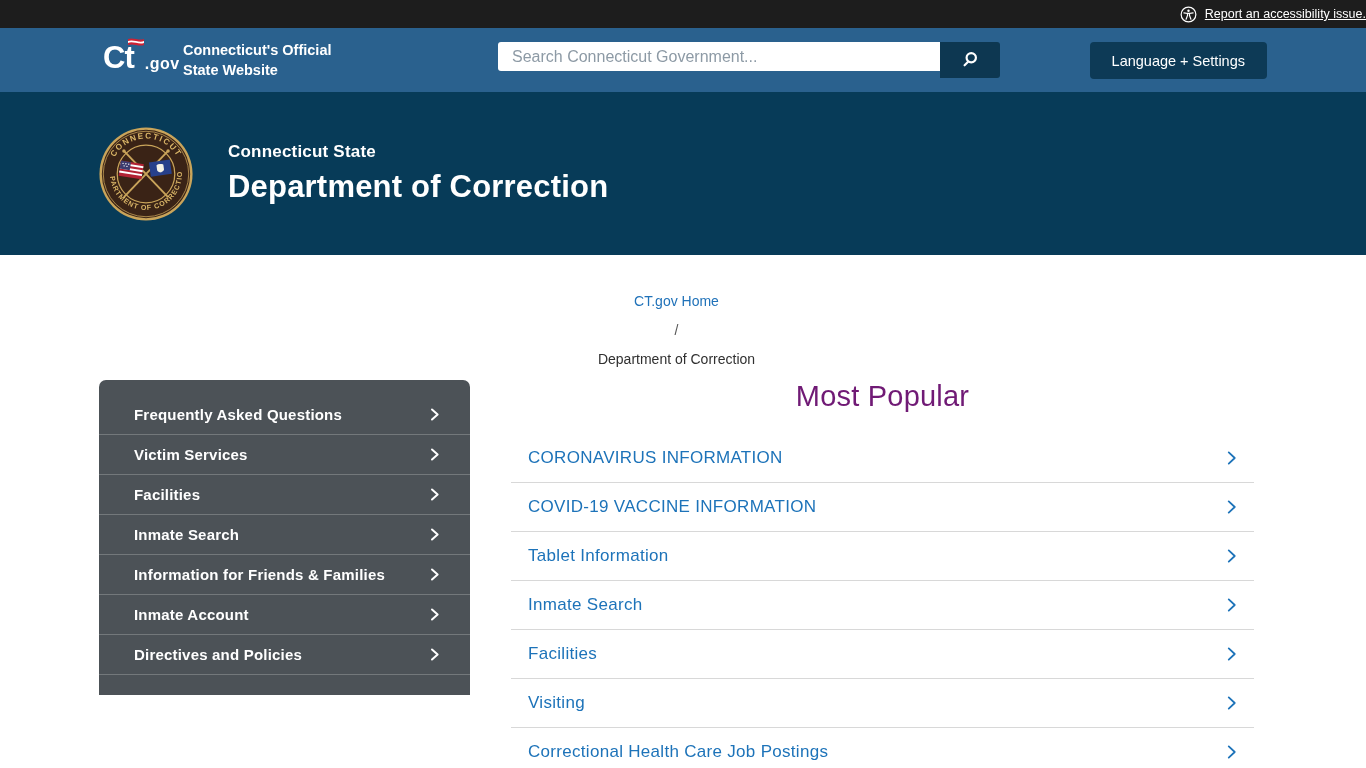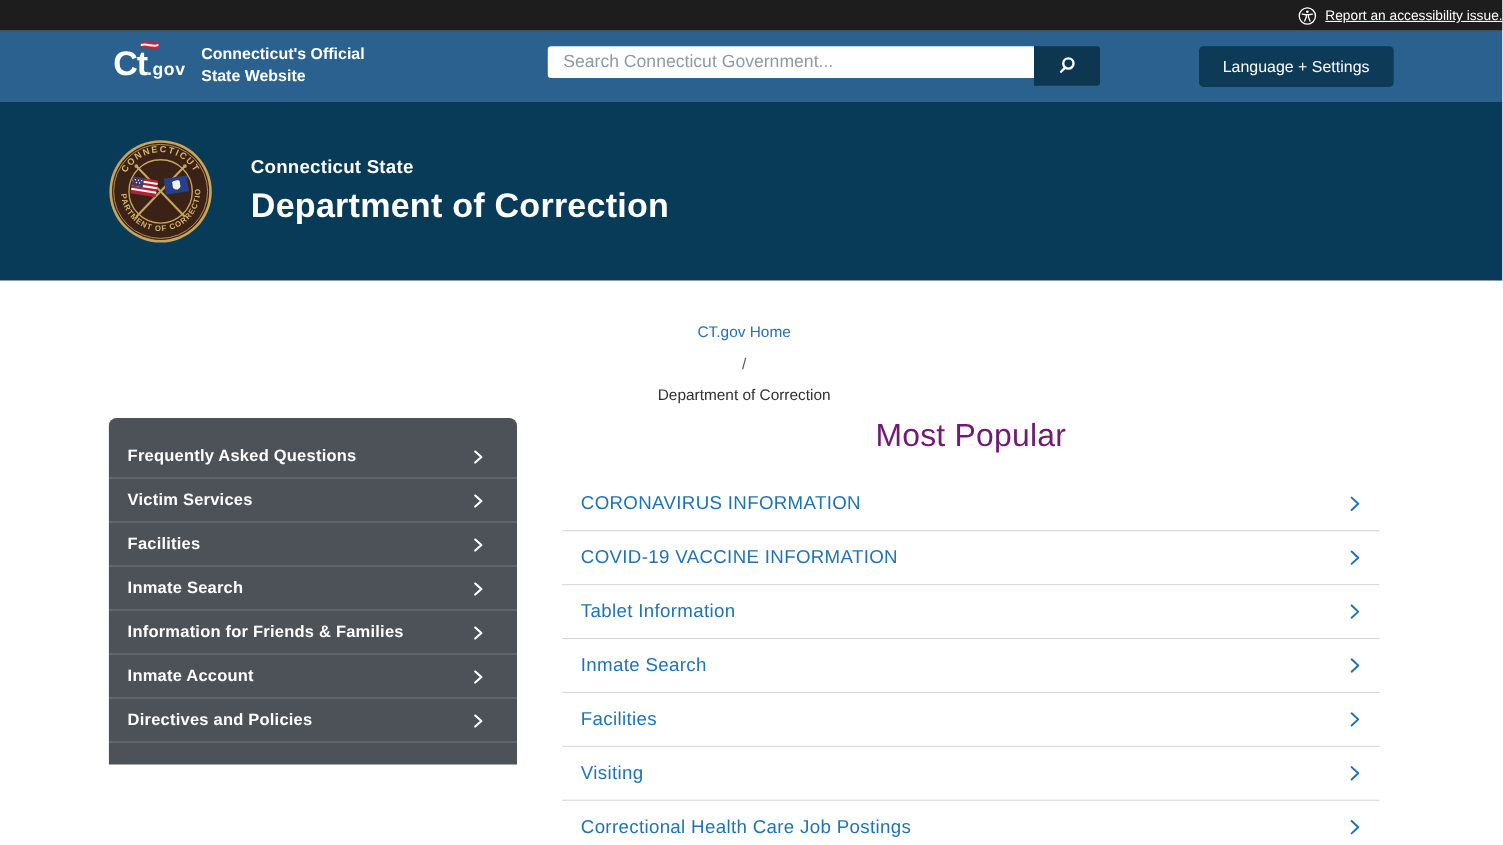--- a/index.html
+++ b/index.html
@@ -21,21 +21,21 @@
     color: #ffffff; font-size: 12.5px; text-decoration: underline; cursor: pointer;
   }
   .acc-icon { display: inline-flex; }
 
   
   .header {
     position: relative; height: 64px; background: #2a618e;
   }
   .logo-wrap {
     position: absolute; left: 103px; top: 11px;
-    display: flex; align-items: flex-end; color: #fff; cursor: pointer;
+    display: flex; align-items: flex-end; color: #fff; cursor: pointer; gap: 11px;
   }
   .logo-ct { font-size: 31px; font-weight: bold; letter-spacing: -1px; line-height: 1; }
   .logo-gov { font-size: 16px; font-weight: 700; line-height: 1.15; letter-spacing: 0.5px; margin-top: 16px; }
   .logo-flag { position: absolute; left: 24px; top: -4px; }
   .tagline {
     position: absolute; left: 183px; top: 13px;
     color: #ffffff; font-size: 14.5px; font-weight: bold; line-height: 1.35;
   }
   .search-wrap {
     position: absolute; left: 498px; top: 14px; width: 502px; height: 36px;
@@ -79,22 +79,22 @@
   .breadcrumb .crumb-current { color: #303030; }
 
   .columns { display: flex; margin-top: 13px; align-items: flex-start; }
 
   
   .sidebar {
     width: 371px; background: #4c5257; border-radius: 7px 7px 0 0;
     padding: 15px 0 20px 0; flex: 0 0 auto;
   }
   .side-item {
-    display: flex; align-items: flex-end; justify-content: space-between;
-    padding: 11px 28px 11px 17px; cursor: pointer;
+    display: flex; align-items: center; justify-content: space-between;
+    padding: 11px 28px 11px 35px; cursor: pointer;
     border-bottom: 1px solid rgba(255,255,255,0.22);
   }
   .side-item:last-child { border-bottom: 1px solid rgba(255,255,255,0.22); }
   .side-label { color: #ffffff; font-size: 15px; font-weight: bold; letter-spacing: 0.2px; }
   .side-chev { display: inline-flex; }
 
   
   .main { flex: 1; margin-left: 41px; }
   .main-title { font-size: 29px; font-weight: normal; color: #701a75; letter-spacing: 0.2px; text-align: center; }
   .link-list { margin-top: 21px; }

